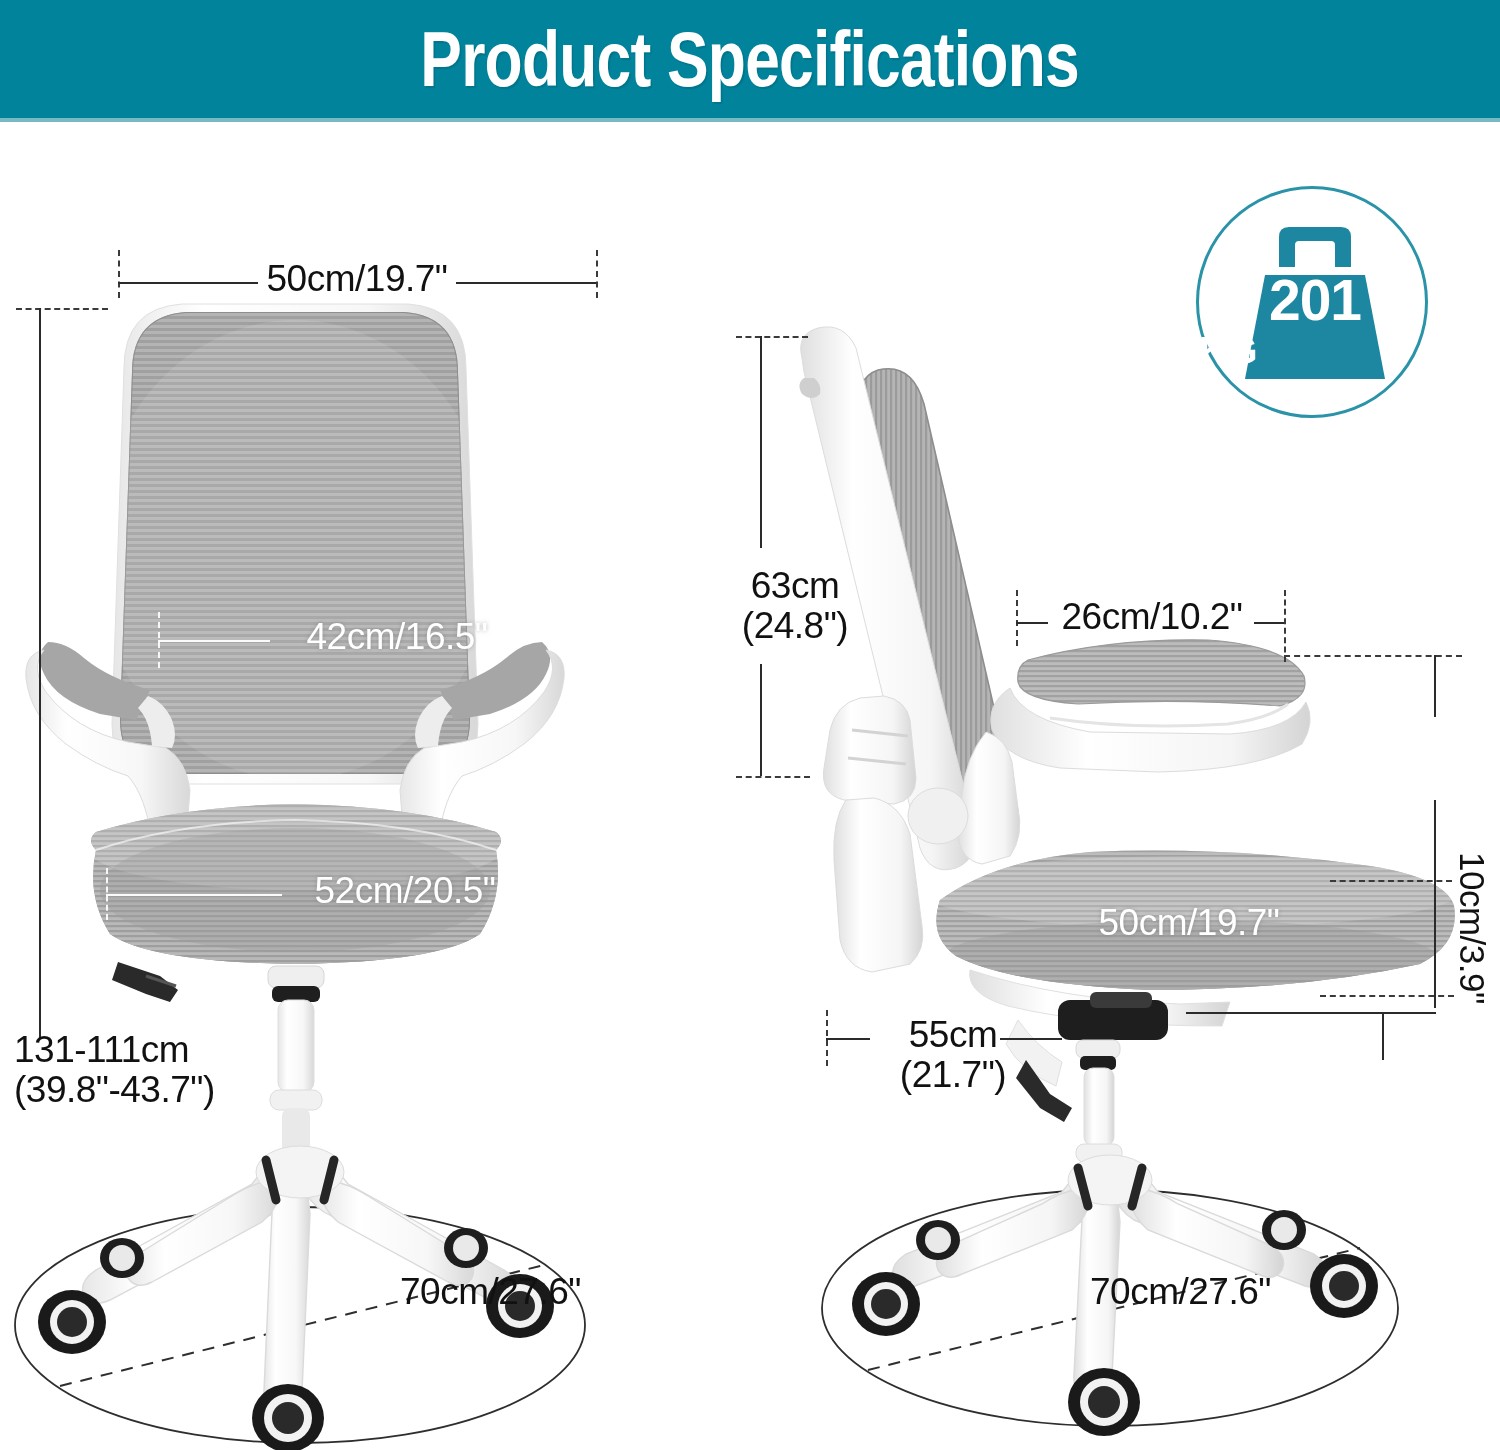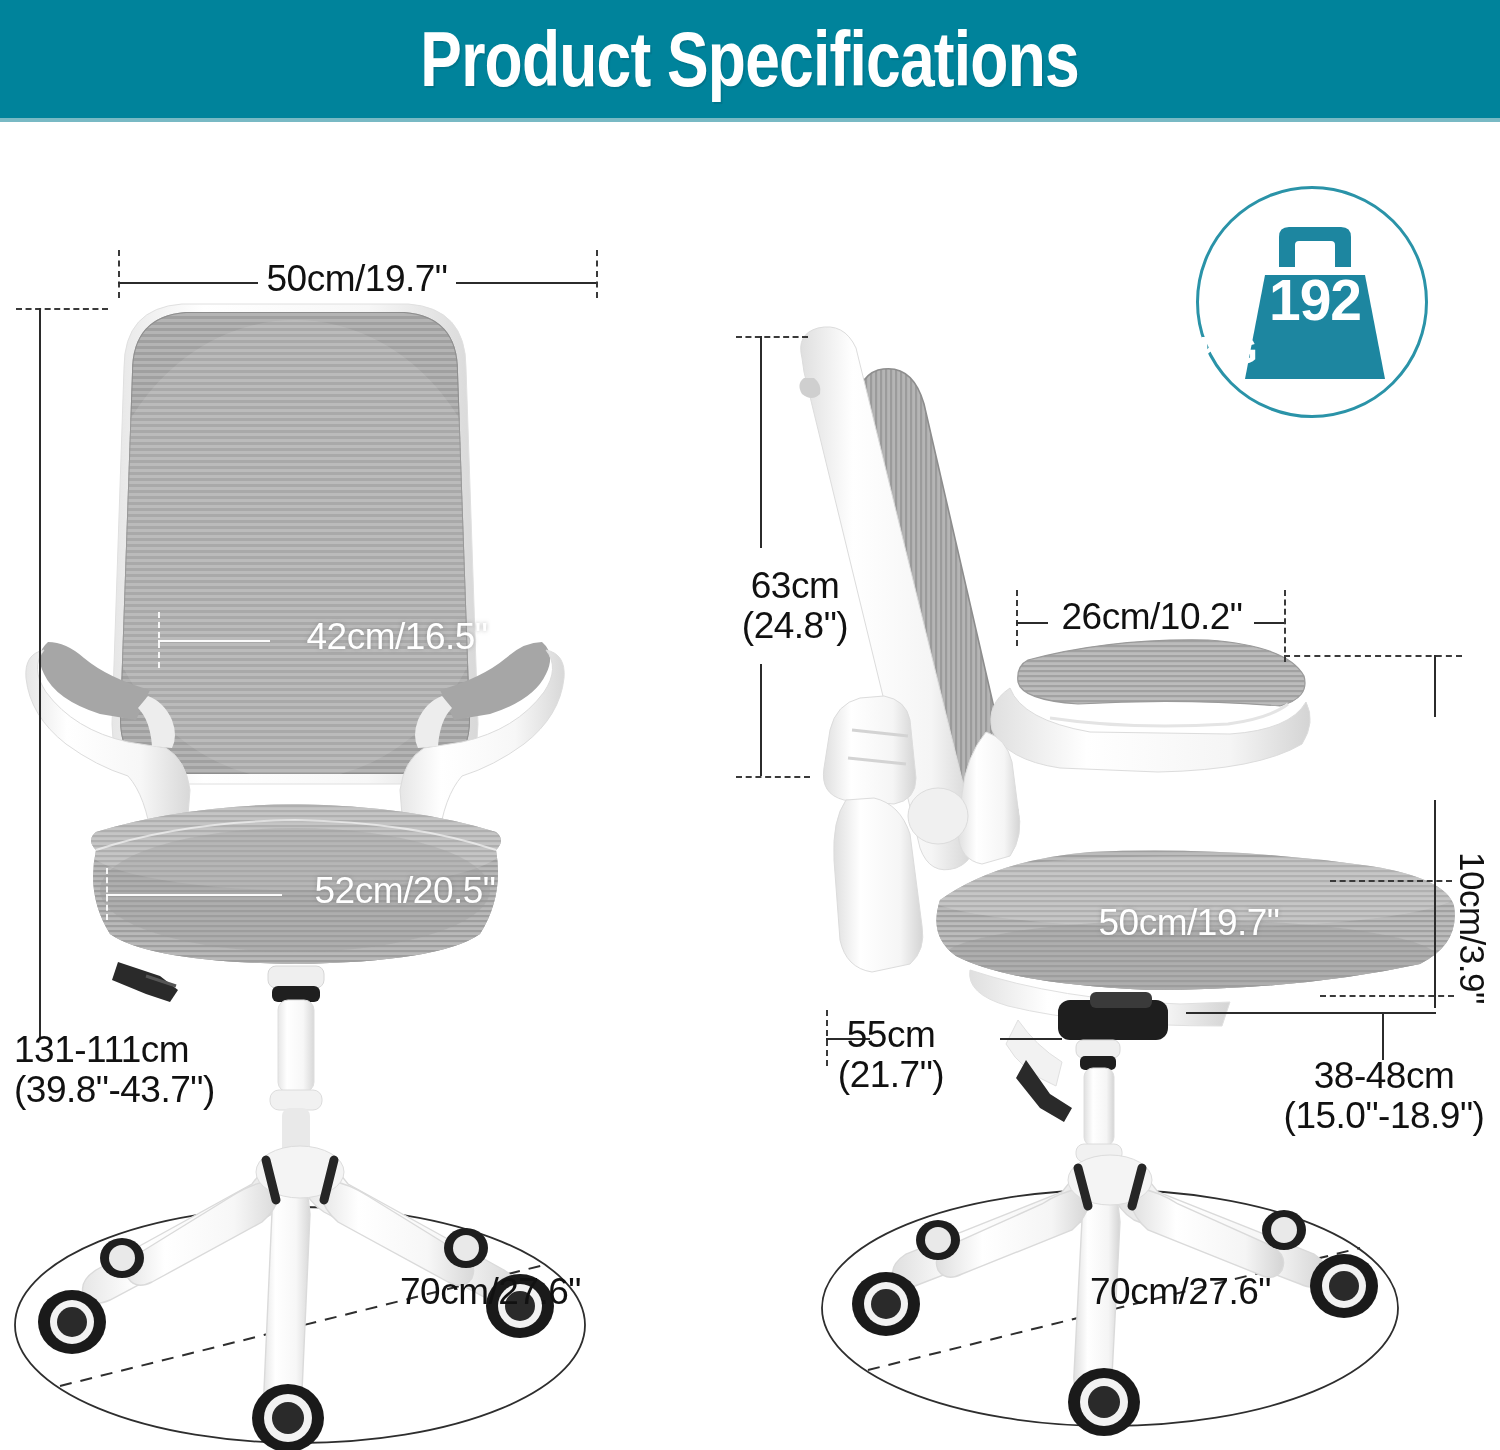--- a/index.html
+++ b/index.html
@@ -95,21 +95,21 @@
   </div>
   <div class="banner-underline"></div>
 
   <div class="badge">
     <svg width="232" height="232" viewBox="0 0 232 232">
 
       <path d="M80 78 L80 48 Q80 38 90 38 L142 38 Q152 38 152 48 L152 78 L136 78 L136 56 Q136 52 132 52 L100 52 Q96 52 96 56 L96 78 Z" fill="#1d86a0"></path>
 
       <path d="M66 86 L166 86 L186 190 L46 190 Z" fill="#1d86a0"></path>
     </svg>
-    <div class="badge-num">192</div>
+    <div class="badge-num">201</div>
     <div class="badge-unit">KG</div>
   </div>
 
   <div class="chair" style="left:0px; top:250px; width:730px; height:1200px;">
     <svg width="730" height="1200" viewBox="0 0 730 1200">
       <defs>
         <pattern id="meshH" width="6" height="6" patternUnits="userSpaceOnUse">
           <rect width="6" height="6" fill="#b4b4b4"></rect>
           <rect width="6" height="3" fill="#a0a0a0"></rect>
         </pattern>
@@ -369,27 +369,23 @@
   <div class="dashh" style="left:1330px; top:880px; width:122px;"></div>
   <div class="dashh" style="left:1320px; top:995px; width:134px;"></div>
   <div class="solidv" style="left:1434px; top:868px; height:140px;"></div>
   <div class="rot90" style="left:1492px; top:852px;">10cm/3.9"</div>
 
   <div class="lbl center white" style="left:1058px; top:903px; width:262px;">50cm/19.7"</div>
 
   <div class="dashv" style="left:826px; top:1010px; height:56px;"></div>
   <div class="solidh" style="left:826px; top:1038px; width:44px;"></div>
   <div class="solidh" style="left:1000px; top:1038px; width:62px;"></div>
-  <div class="lbl center" style="left:818px; top:1015px; width:146px;text-align:center;">
+  <div class="lbl center" style="left:880px; top:1015px; width:146px;text-align:center;">
     <span>55cm</span>
     <span class="l2">(21.7")</span>
   </div>
 
   <div class="solidv" style="left:1382px; top:1012px; height:48px;"></div>
   <div class="solidh" style="left:1186px; top:1012px; width:250px;"></div>
-  <div class="lbl center" style="left:1268px; top:1056px; width:232px;">
-    <span>38-48cm</span>
-    <span class="l2">(15.0"-18.9")</span>
-  </div>
 
   <div class="lbl" style="left:1090px; top:1272px;">70cm/27.6"</div>
 
 </div>
 
 </body></html>

